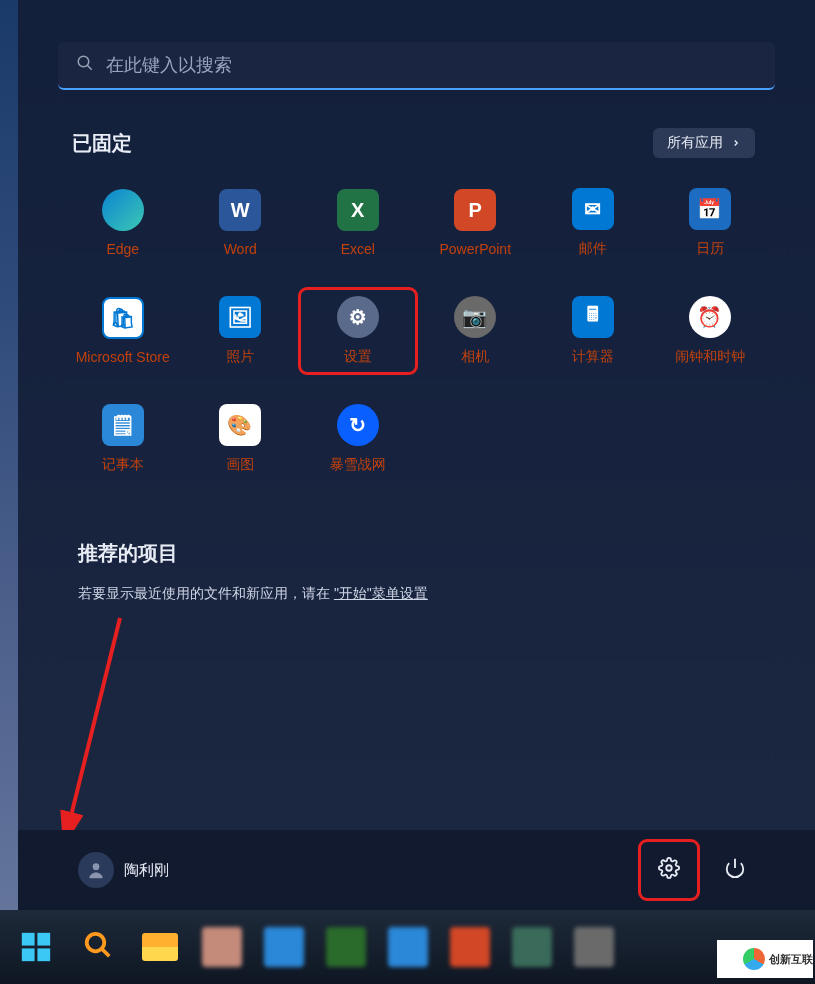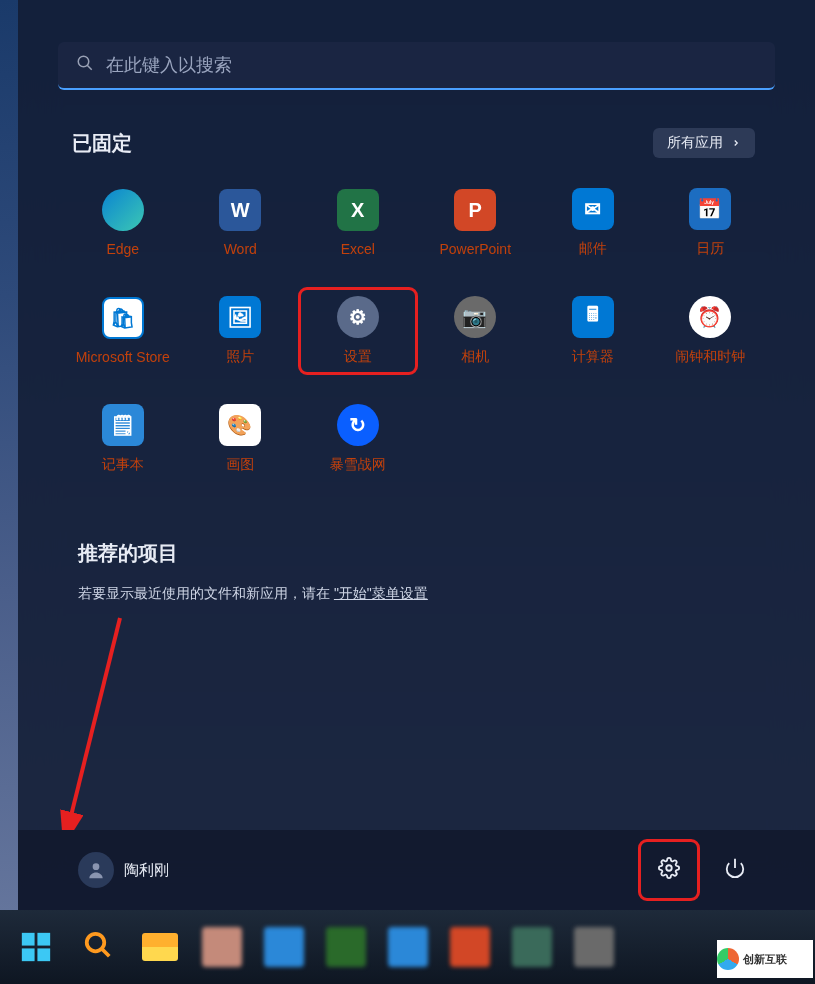--- a/index.html
+++ b/index.html
@@ -77,21 +77,21 @@
   }
   .taskbar {
     position: absolute; left: 0; right: 0; bottom: 0; height: 74px;
     background: linear-gradient(180deg, #1e2a3a 0%, #0e1622 100%);
     display: flex; align-items: center; padding-left: 12px; gap: 14px;
   }
   .tbicon { width: 48px; height: 48px; border-radius: 6px; display:flex;align-items:center;justify-content:center; cursor:pointer; }
   .tbblur { width: 40px; height: 40px; filter: blur(2px); border-radius:4px; }
   .watermark {
     position: absolute; right: 2px; bottom: 6px; width: 96px; height: 38px;
-    background: #fff; display:flex;align-items:center;justify-content:flex-start;
+    background: #fff; display:flex;align-items:center;justify-content:flex-end;
     font-size: 11px; color:#333; font-weight:600;
   }
   .watermark::before {
     content:""; width:22px; height:22px; margin-right:4px;
     background: conic-gradient(#e63 0 120deg,#3ae 120deg 240deg,#3c6 240deg 360deg);
     border-radius:50%;
   }
 
   
   .i-edge{background:linear-gradient(135deg,#0a84d1,#3cc8b4);border-radius:50%}

